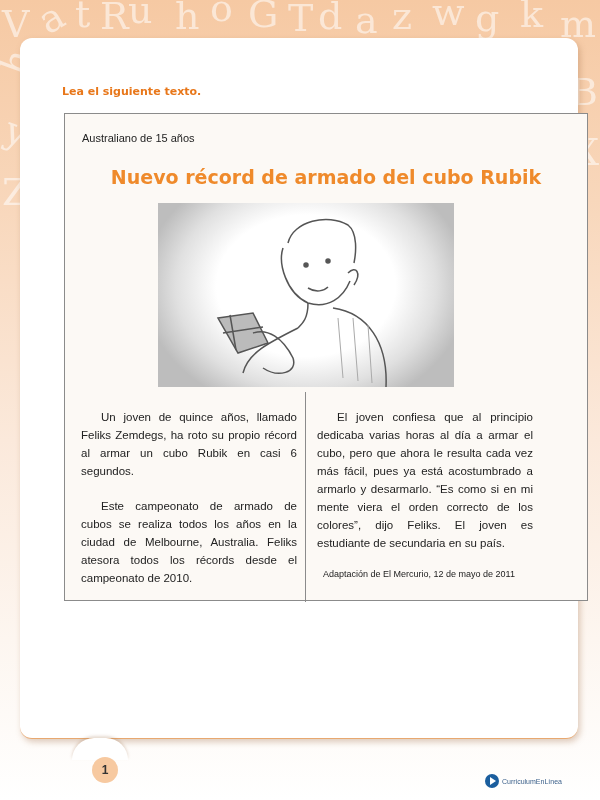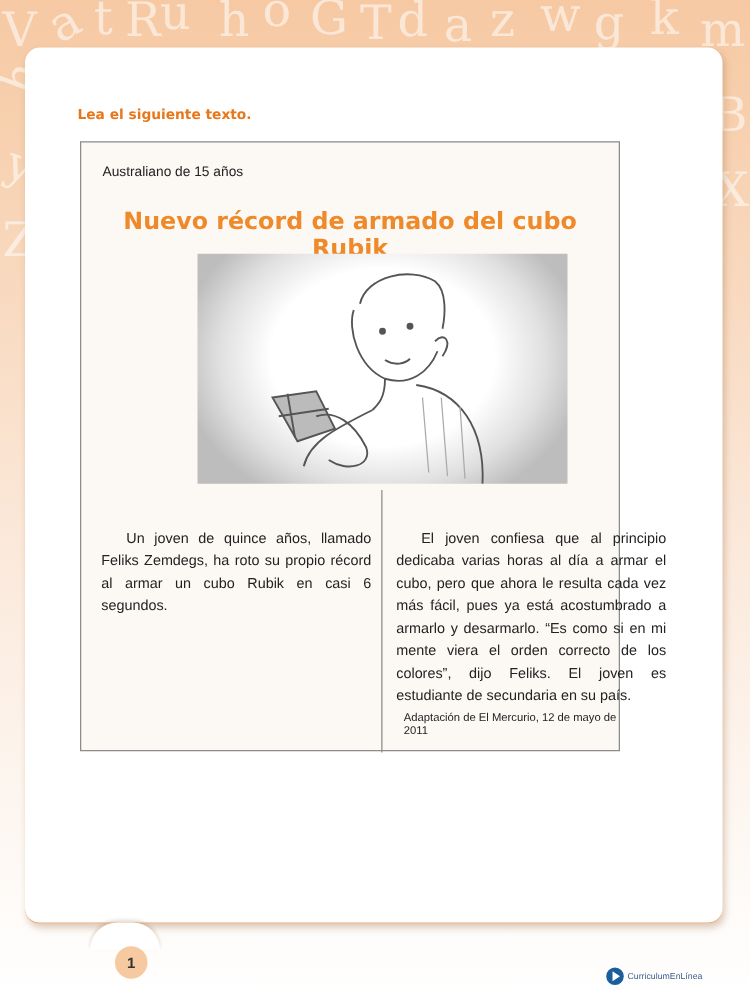--- a/index.html
+++ b/index.html
@@ -18,41 +18,41 @@
     background:#ffffff; border-radius:12px;
     box-shadow: 2px 3px 6px rgba(160,110,70,0.35);
     border-bottom:1px solid #e8a870;
   }
   .instruction {
     position:absolute; left:62px; top:85px;
     color:#e8771a; font-weight:bold; font-size:11px;
     font-family:"DejaVu Sans", sans-serif;
   }
   .frame {
-    position:absolute; left:64px; top:113px; width:432px; height:488px;
+    position:absolute; left:64px; top:113px; width:524px; height:488px;
     background:#fcf9f5; border:1px solid #8b8b8b; box-sizing:border-box;
   }
   .kicker {
     position:absolute; left:17px; top:18px; font-size:11px; color:#222;
     font-family:"Liberation Sans", sans-serif;
   }
   .headline {
     position:absolute; left:0; right:0; top:52px; text-align:center;
     color:#ef8a2b; font-weight:bold; font-size:19px;
     font-family:"DejaVu Sans", sans-serif;
   }
   .illustration {
     position:absolute; left:93px; top:89px; width:296px; height:184px;
     background: radial-gradient(ellipse 55% 70% at 50% 45%, #ffffff 55%, #e0e0e0 80%, #bdbdbd 100%);
   }
   .col {
     position:absolute; top:292px; width:216px;
     font-family:"Liberation Sans", sans-serif; font-size:11.5px; line-height:18px; color:#222;
   }
-  .col p { margin:16px 0 17px 0; text-indent:20px; text-align:justify; }
+  .col p { margin:2px 0 17px 0; text-indent:20px; text-align:justify; }
   .col-left { left:16px; }
   .col-right { left:252px; }
   .divider {
     position:absolute; left:240px; top:278px; width:1px; height:210px; background:#8b8b8b;
   }
   .source {
     position:absolute; left:258px; top:455px; font-size:9px; color:#222;
     font-family:"Liberation Sans", sans-serif;
   }
   .page-tab {
@@ -129,20 +129,21 @@
       <g stroke="#aaa" stroke-width="1">
         <line x1="180" y1="115" x2="185" y2="175"></line>
         <line x1="195" y1="115" x2="200" y2="178"></line>
         <line x1="210" y1="122" x2="214" y2="180"></line>
       </g>
     </svg>
   </div>
 
   <div class="col col-left">
     <p>Un joven de quince años, llamado Feliks Zemdegs, ha roto su propio récord al armar un cubo Rubik en casi 6 segundos.</p>
+    <p>Este campeonato de armado de cubos se realiza todos los años en la ciudad de Melbourne, Australia. Feliks atesora todos los récords desde el campeonato de 2010.</p>
   </div>
   <div class="divider"></div>
   <div class="col col-right">
     <p>El joven confiesa que al principio dedicaba varias horas al día a armar el cubo, pero que ahora le resulta cada vez más fácil, pues ya está acostumbrado a armarlo y desarmarlo. “Es como si en mi mente viera el orden correcto de los colores”, dijo Feliks. El joven es estudiante de secundaria en su país.</p>
   </div>
   <div class="source">Adaptación de El Mercurio, 12 de mayo de 2011</div>
 </div>
 
 <div class="page-tab"></div>
 <div class="page-num">1</div>

